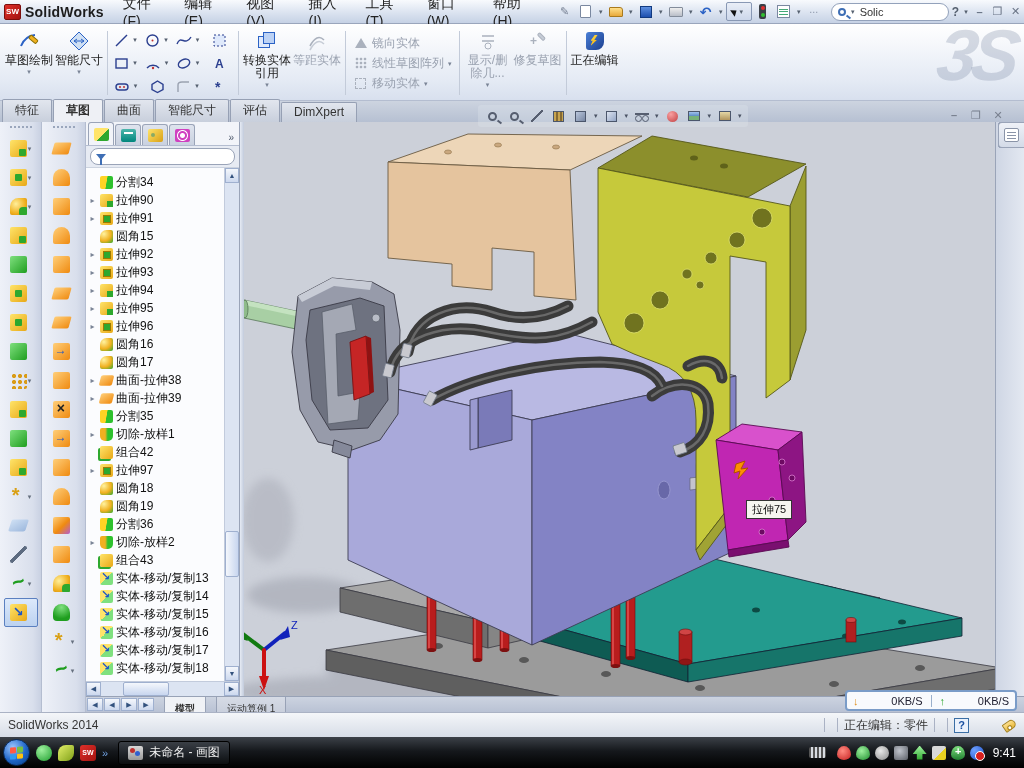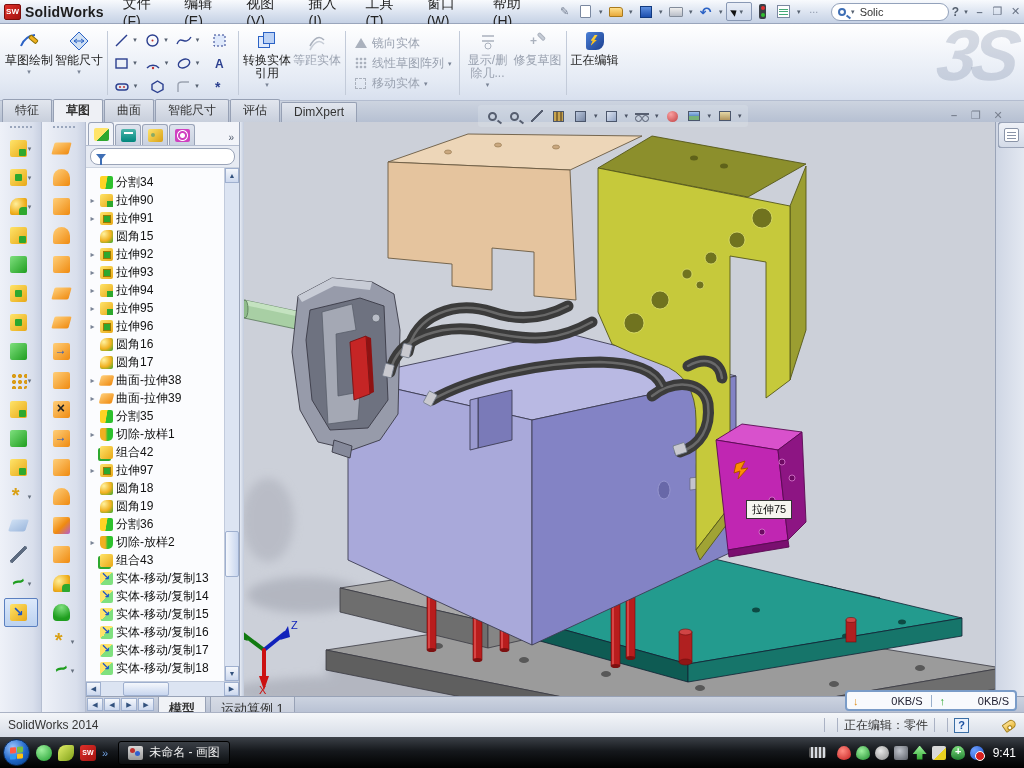--- a/index.html
+++ b/index.html
@@ -177,21 +177,21 @@
   .tp-res{background:radial-gradient(circle at 40% 40%,#ff8a80,#c62020);border-radius:50%}
   .tp-vp{background:#fff;border:1px solid #3f6fb5;position:relative}
   .tp-vp:after{content:"\2192";position:absolute;left:2px;top:-1px;font-size:10px;color:#1b55c8;font-weight:bold}
   .tp-wheel{background:conic-gradient(#e53935,#fb8c00,#fdd835,#43a047,#1e88e5,#8e24aa,#e53935);border-radius:50%}
   .tp-doc{background:#fff;border:1px solid #8a94a8;position:relative}
   .tp-doc:after{content:"";position:absolute;left:2px;top:3px;right:2px;height:1px;background:#8a94a8;box-shadow:0 3px 0 #8a94a8,0 6px 0 #8a94a8}
 
   
   #modeltabs{left:86px;top:696px;width:938px;height:16px;background:linear-gradient(#ccd3e0,#b9c2d4);border-top:1px solid #98a2b6;display:flex;align-items:stretch}
   .navb{width:16px;display:flex;align-items:center;justify-content:center;font-size:7px;color:#33527e;background:linear-gradient(#f4f7fc,#ccd8ee);border:1px solid #9fb0cf;margin:1px 0 1px 1px}
-  .mtab{padding:12px 10px;font-size:13px;display:flex;align-items:center;border:1px solid #98a2b6;border-top:0;margin-left:4px;background:linear-gradient(#d6dbe5,#c2c9d8);color:#333}
+  .mtab{padding:12px 10px;font-size:10px;display:flex;align-items:center;border:1px solid #98a2b6;border-top:0;margin-left:10px;background:linear-gradient(#d6dbe5,#c2c9d8);color:#333}
   .mtab.active{background:#f0f2f6;font-weight:bold}
 
   
   #statusbar{left:0;top:712px;width:1024px;height:25px;background:linear-gradient(#f4f6f9,#d7dde7);border-top:1px solid #aab2c4;display:flex;align-items:center;padding:0 8px;font-size:12px;color:#333}
   .ssep{width:1px;height:14px;background:#aab2c4;margin:0 6px}
   #sb-help{width:15px;height:15px;background:#eaf1fc;border:1px solid #3a6ea5;color:#1a50a0;font-weight:bold;font-size:11px;display:flex;align-items:center;justify-content:center}
   .ic-tag{width:13px;height:9px;background:linear-gradient(#ffe08a,#e8b93c);border:1px solid #a9841e;border-radius:1px 5px 5px 1px;transform:rotate(-35deg);position:relative}
   .ic-tag:after{content:"";position:absolute;left:2px;top:3px;width:3px;height:3px;border-radius:50%;background:#fff;border:1px solid #a9841e}
 
   

